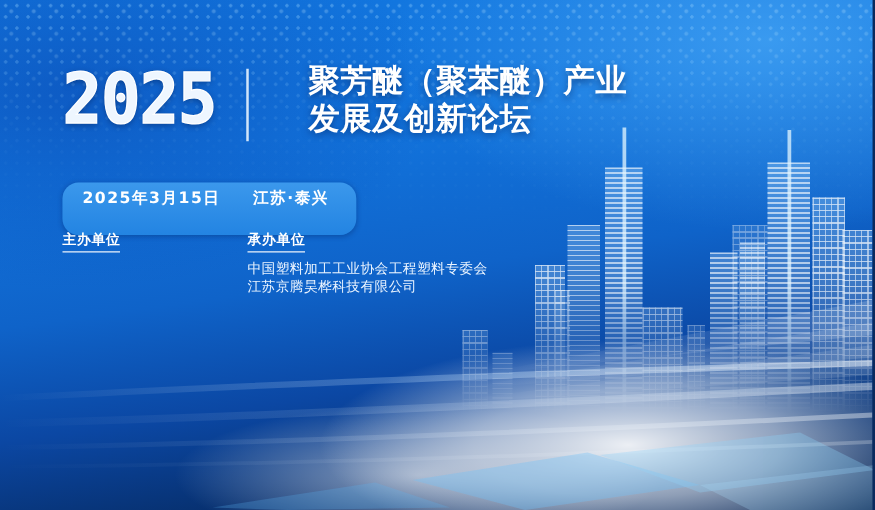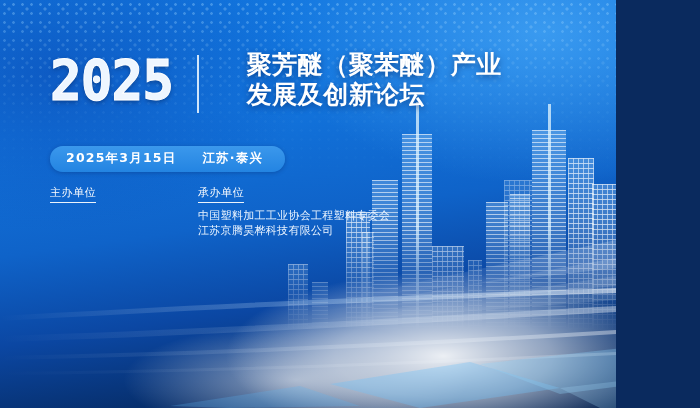--- a/index.html
+++ b/index.html
@@ -1,20 +1,20 @@
 <!DOCTYPE html>
 <html><head>
 <meta charset="utf-8">
 <style>
   html,body{margin:0;padding:0;background:#0a2a5e;}
   *{box-sizing:border-box;}
 
   #poster{
     position:relative;
-    width:616px;height:408px;
+    width:698px;height:408px;
     overflow:hidden;
     font-family:"Liberation Sans","DejaVu Sans",sans-serif;
     background:
       radial-gradient(ellipse 70% 60% at 88% 8%, rgba(90,185,255,.55) 0%, rgba(90,185,255,0) 62%),
       radial-gradient(ellipse 60% 55% at 8% 18%, rgba(10,70,175,.55) 0%, rgba(10,70,175,0) 70%),
       linear-gradient(172deg,#1277e0 0%,#1274dd 28%,#0f63c9 52%,#0b47a3 70%,#07306f 86%,#04214f 100%);
   }
 
   
   .dots{
@@ -87,36 +87,36 @@
     text-shadow:0 2px 6px rgba(0,30,85,.55);
     white-space:nowrap;
     margin-left:32px;
   }
 
   .datebar{
     position:absolute;left:50px;top:146px;
     display:inline-flex;align-items:flex-end;gap:26px;
     background:linear-gradient(180deg,#3b98ec 0%,#2384e2 100%);
     border-radius:13px;
-    padding:4px 22px 5px 16px;
+    padding:4px 22px 21px 16px;
     box-shadow:0 1px 4px rgba(0,30,85,.30);
   }
   .datebar span{
     font-family:"DejaVu Sans","Liberation Sans",sans-serif;
     font-size:12.5px;font-weight:700;color:#ffffff;letter-spacing:1.2px;white-space:nowrap;
   }
 
   .orgs{position:absolute;left:50px;top:182px;width:420px;}
   .orgrow{position:relative;height:46px;}
   .col{position:absolute;top:0;}
   .col.c1{left:0;}
   .col.c2{left:148px;}
   .orghead{
     font-family:"DejaVu Sans","Liberation Sans",sans-serif;
-    font-size:11px;font-weight:400;color:#ffffff;letter-spacing:.6px;
+    font-size:11px;font-weight:700;color:#ffffff;letter-spacing:.6px;
     padding-bottom:2px;border-bottom:1.5px solid rgba(255,255,255,.92);
     display:inline-block;white-space:nowrap;
   }
   .orgbody{margin-top:5px;}
   .orgline{
     font-family:"DejaVu Sans","Liberation Sans",sans-serif;
     font-size:11px;line-height:15px;color:#eaf4ff;letter-spacing:.3px;white-space:nowrap;
   }
   .orgrow.second{margin-top:20px;}
 </style>

